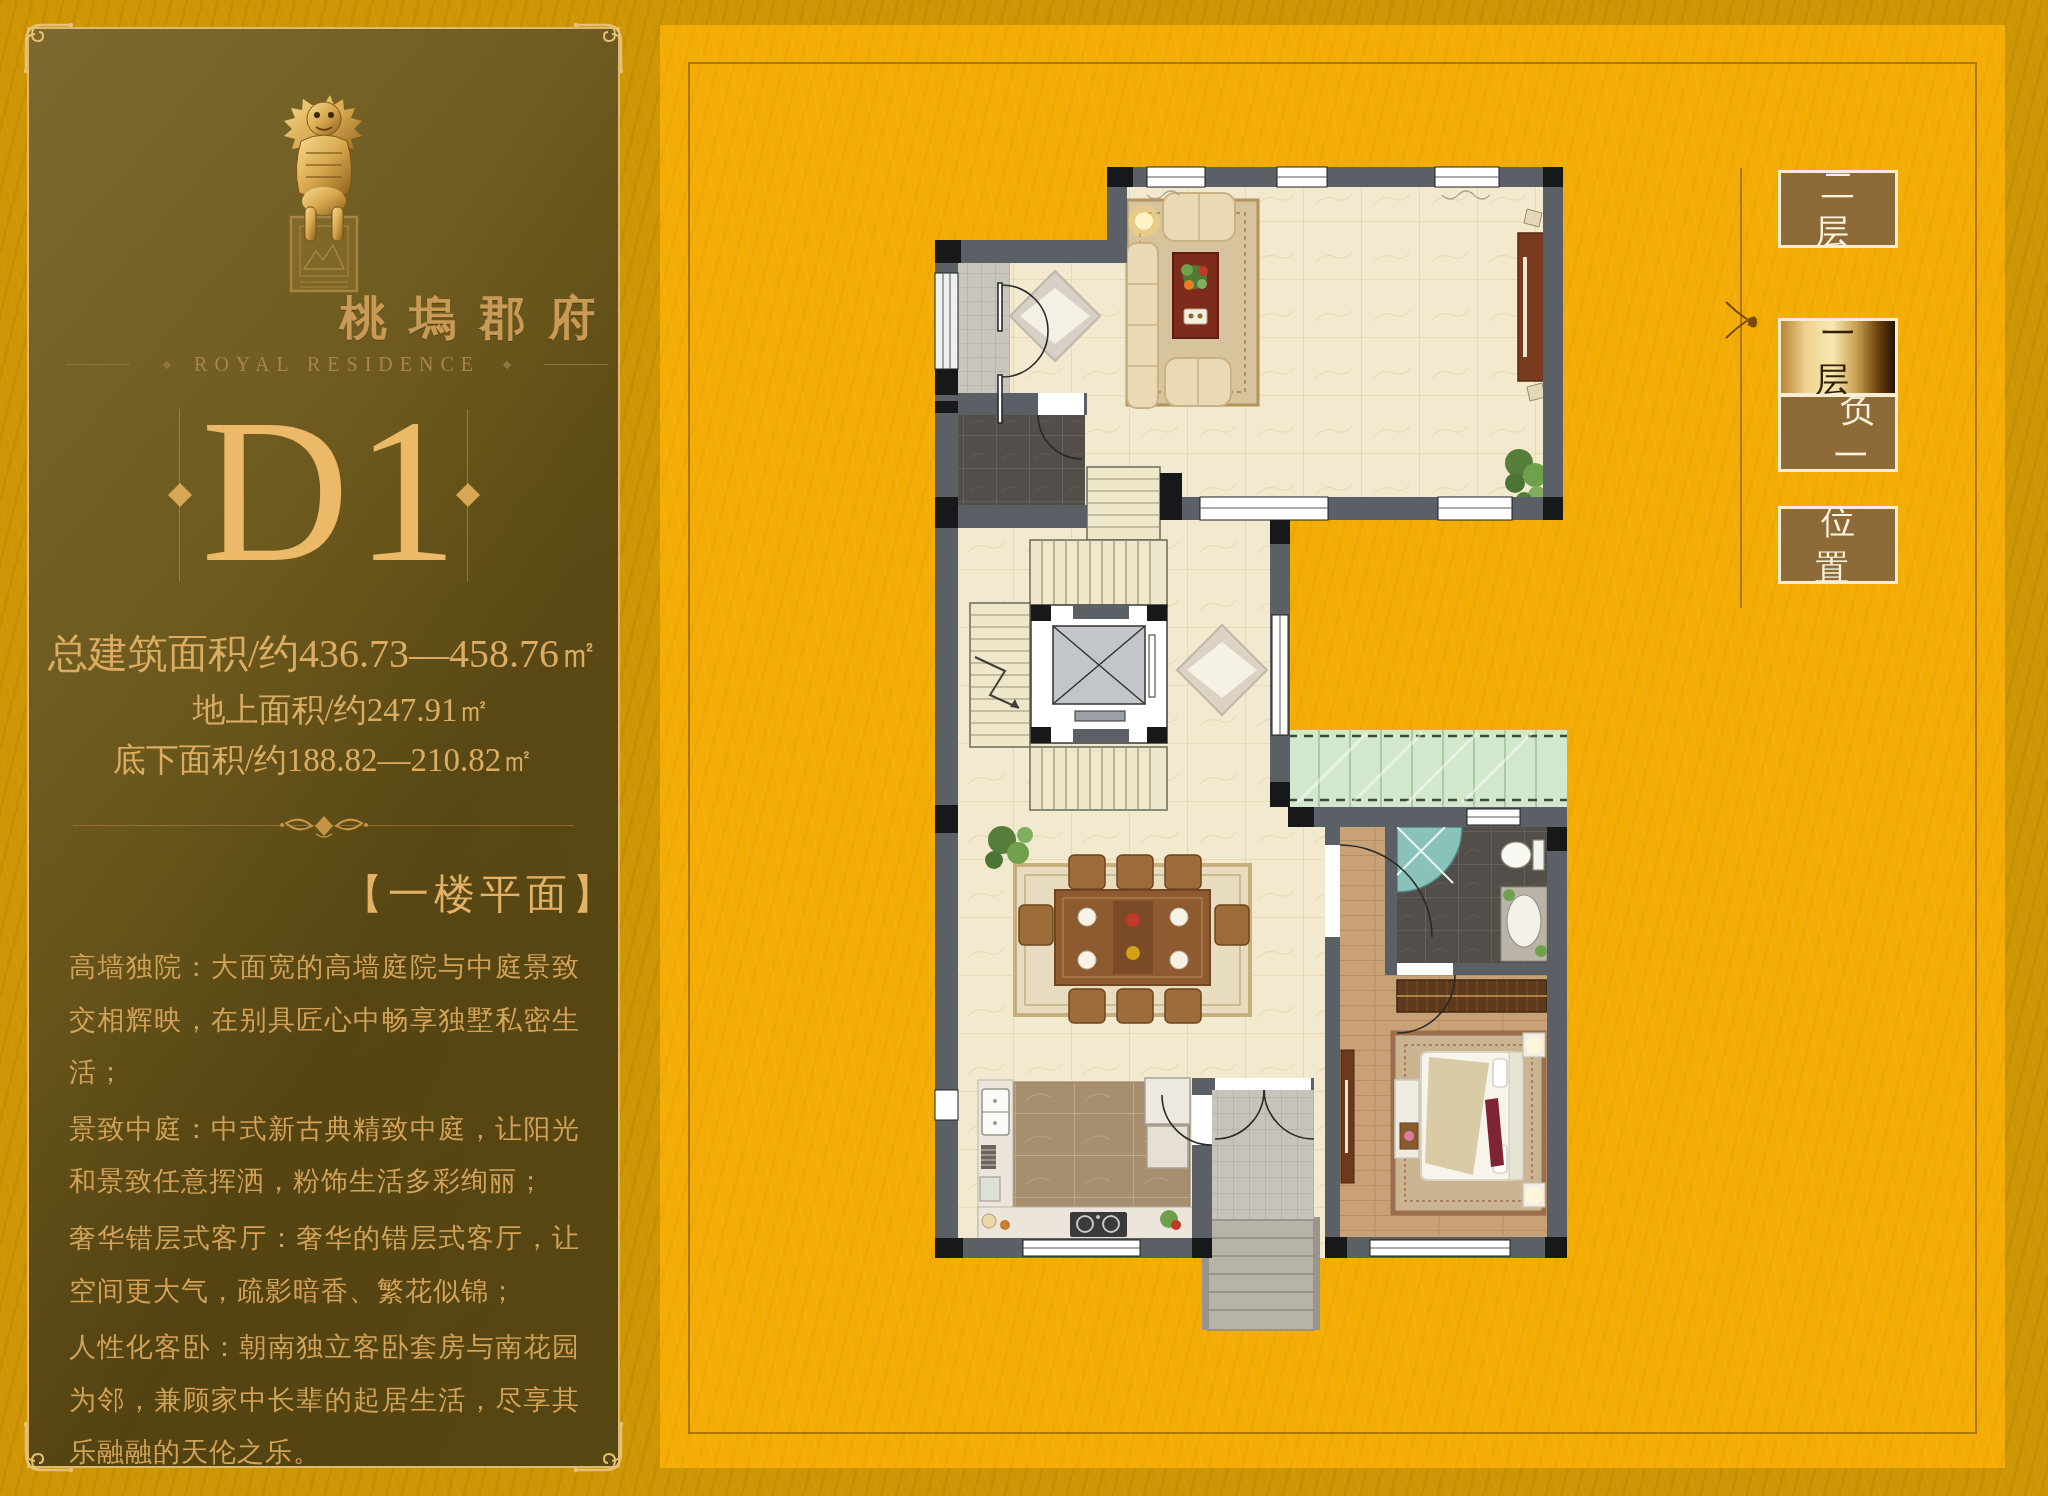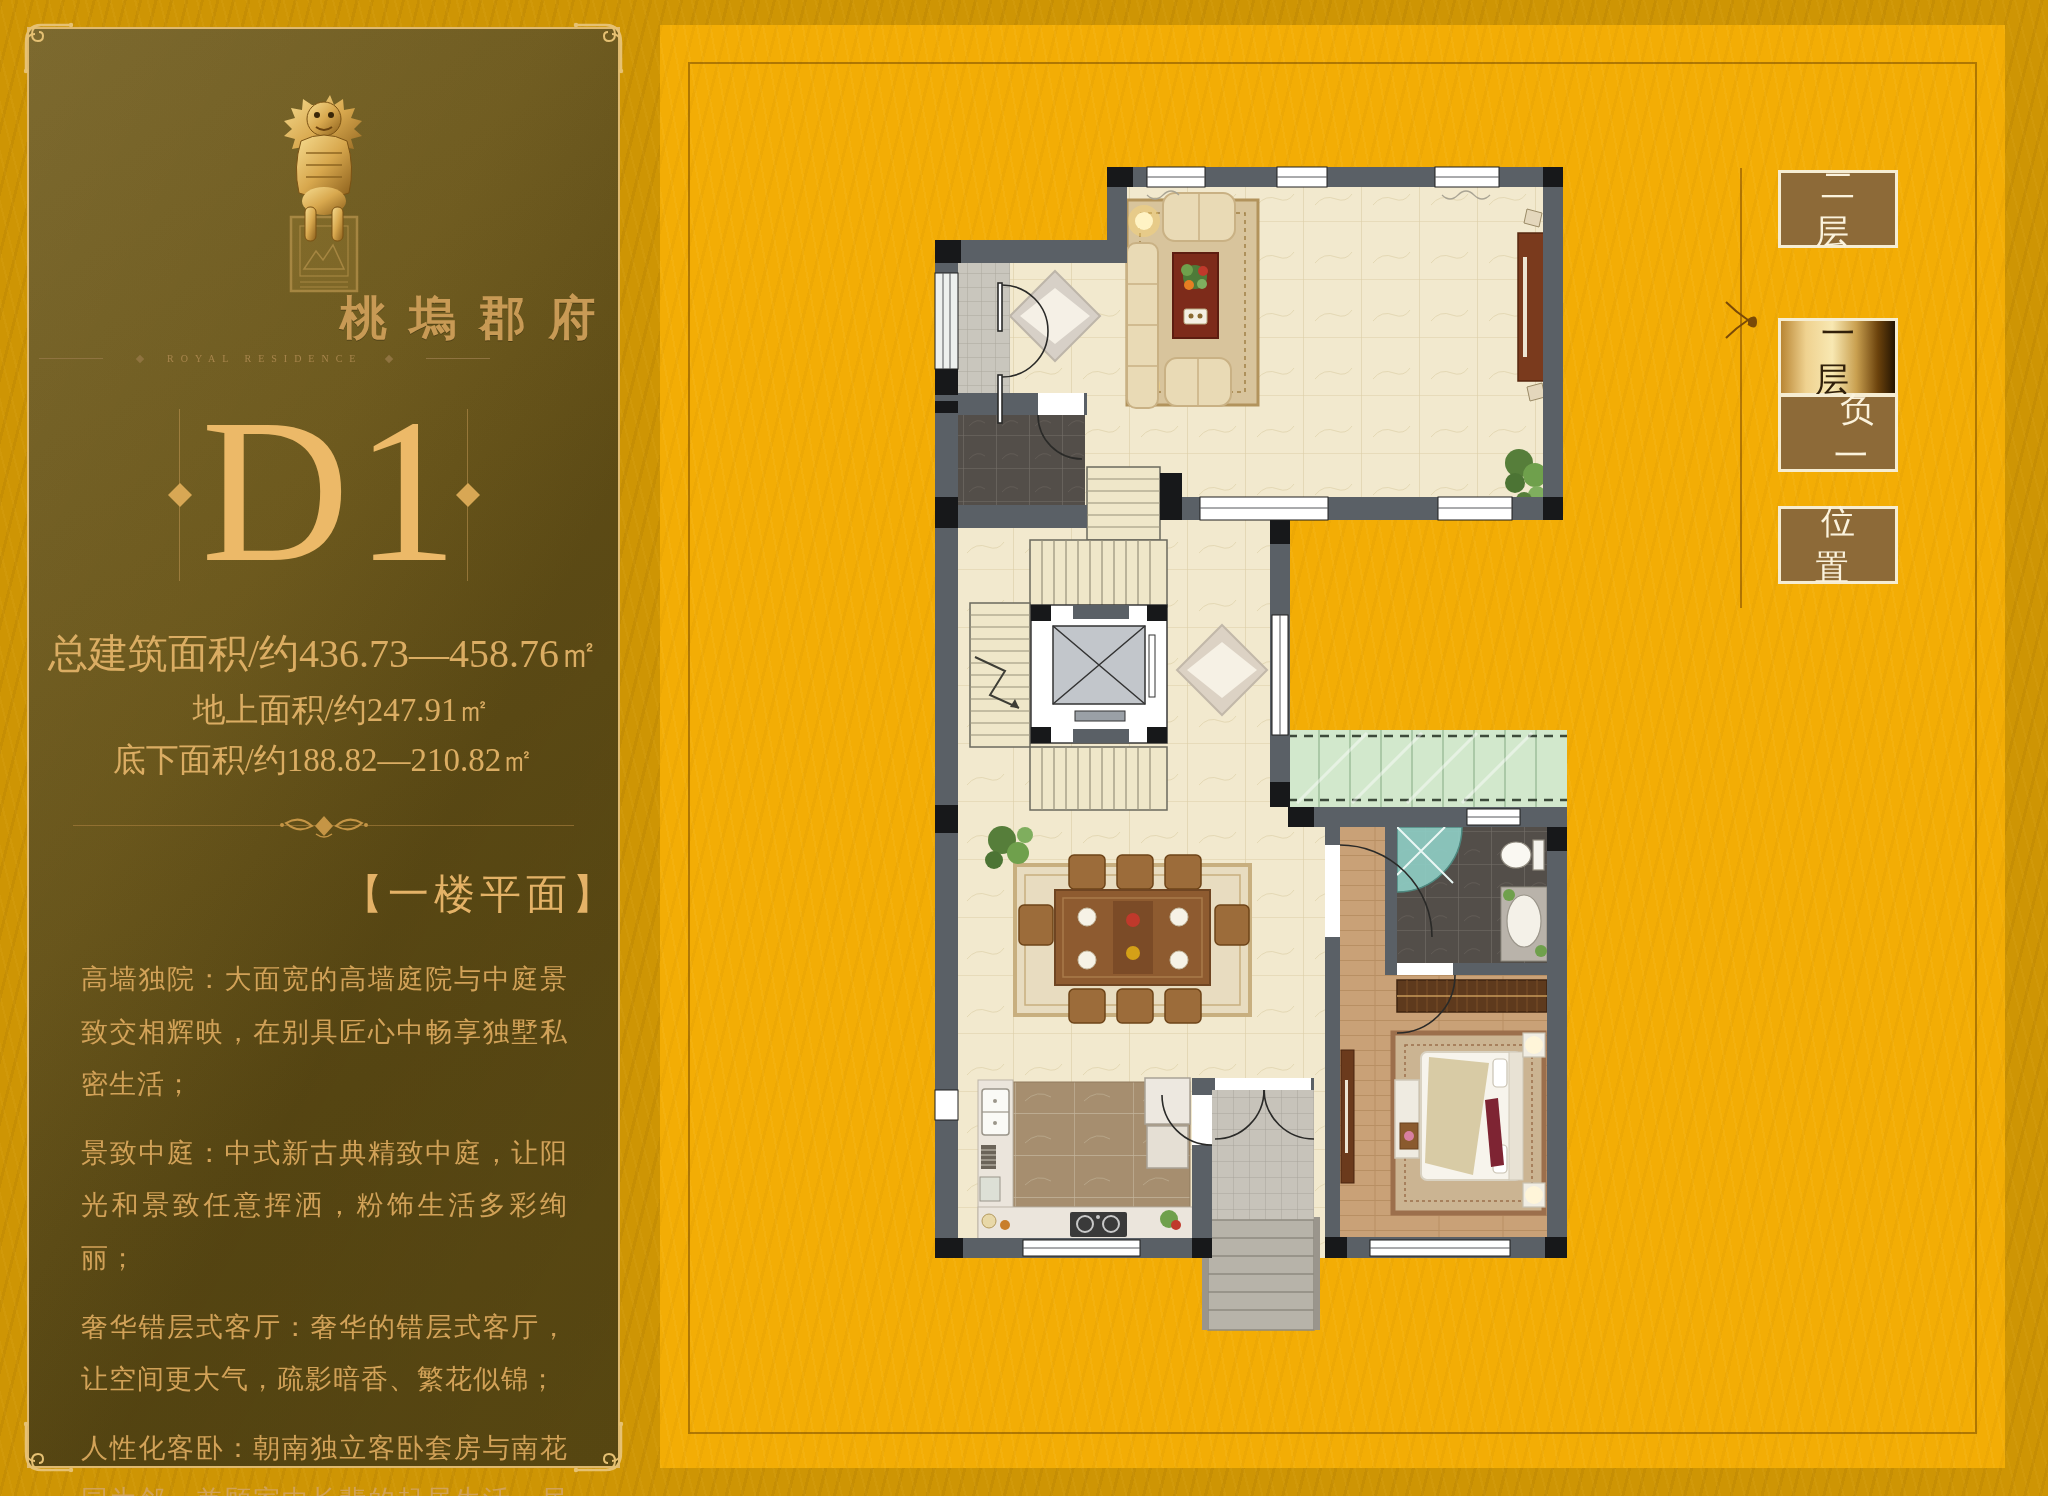--- a/index.html
+++ b/index.html
@@ -38,22 +38,22 @@
   .corner-orn.tr{right:-8px;top:-8px;transform:scaleX(-1);}
   .corner-orn.bl{left:-8px;bottom:-8px;transform:scaleY(-1);}
   .corner-orn.br{right:-8px;bottom:-8px;transform:scale(-1,-1);}
   .logo{position:absolute;left:50%;top:50px;transform:translateX(-50%);}
   .brand{
     position:absolute;left:0;right:0;top:258px;text-align:right;
     font-size:47px;color:#C89A55;letter-spacing:.48em;text-indent:.48em;font-weight:bold;
     text-shadow:0 1px 0 rgba(0,0,0,.25);
   }
   .brand-en{
-    position:absolute;left:0;right:0;top:324px;display:flex;align-items:center;justify-content:flex-start;
-    color:#A8854C;font-size:10px;letter-spacing:7px;gap:16px;
+    position:absolute;left:0;right:0;top:324px;display:flex;align-items:center;justify-content:flex-end;
+    color:#A8854C;font-size:20px;letter-spacing:7px;gap:16px;
   }
   .brand-en .rule{width:64px;height:1px;background:#8F7340;margin:0 10px;}
   .brand-en .dia{width:6px;height:6px;background:#8F7340;transform:rotate(45deg);margin:0 8px;}
   .unit-row{position:absolute;left:0;right:0;top:352px;height:230px;text-align:center;}
   .unit-code{
     font-size:205px;line-height:220px;color:#ECB968;letter-spacing:6px;
     font-family:"Liberation Serif","DejaVu Serif",serif;
     padding-left:18px;
   }
   .unit-orn{position:absolute;top:28px;width:1px;height:172px;background:rgba(210,165,95,.45);}
@@ -71,21 +71,21 @@
   .divider .line{position:absolute;left:0;right:0;top:12px;height:1px;background:rgba(168,126,60,.65);}
   .divider svg{position:absolute;left:50%;top:0;transform:translateX(-50%);}
   .section-title{
     position:absolute;left:0;right:0;top:838px;text-align:right;
     font-size:41px;color:#E4B267;letter-spacing:5px;
   }
   .features{
     position:absolute;left:36px;right:34px;top:908px;
     color:#D2A258;font-size:27px;line-height:52.6px;text-align:justify;letter-spacing:1px;
   }
-  .features p{margin:16px;}
+  .features p{margin:4px;}
   
   .nav-rail{position:absolute;left:1740px;top:168px;width:2px;height:440px;background:rgba(112,62,0,.5);}
   .nav-orn{position:absolute;left:1722px;top:300px;}
   .floor-btn{
     position:absolute;left:1778px;width:120px;height:78px;box-sizing:border-box;
     border:3px solid #F6EDD2;background:#8D6A38;color:#FBF3DD;
     display:flex;align-items:center;justify-content:center;
     font-size:34px;letter-spacing:12px;text-indent:12px;cursor:pointer;
     font-family:"Liberation Serif","DejaVu Serif",serif;
   }

